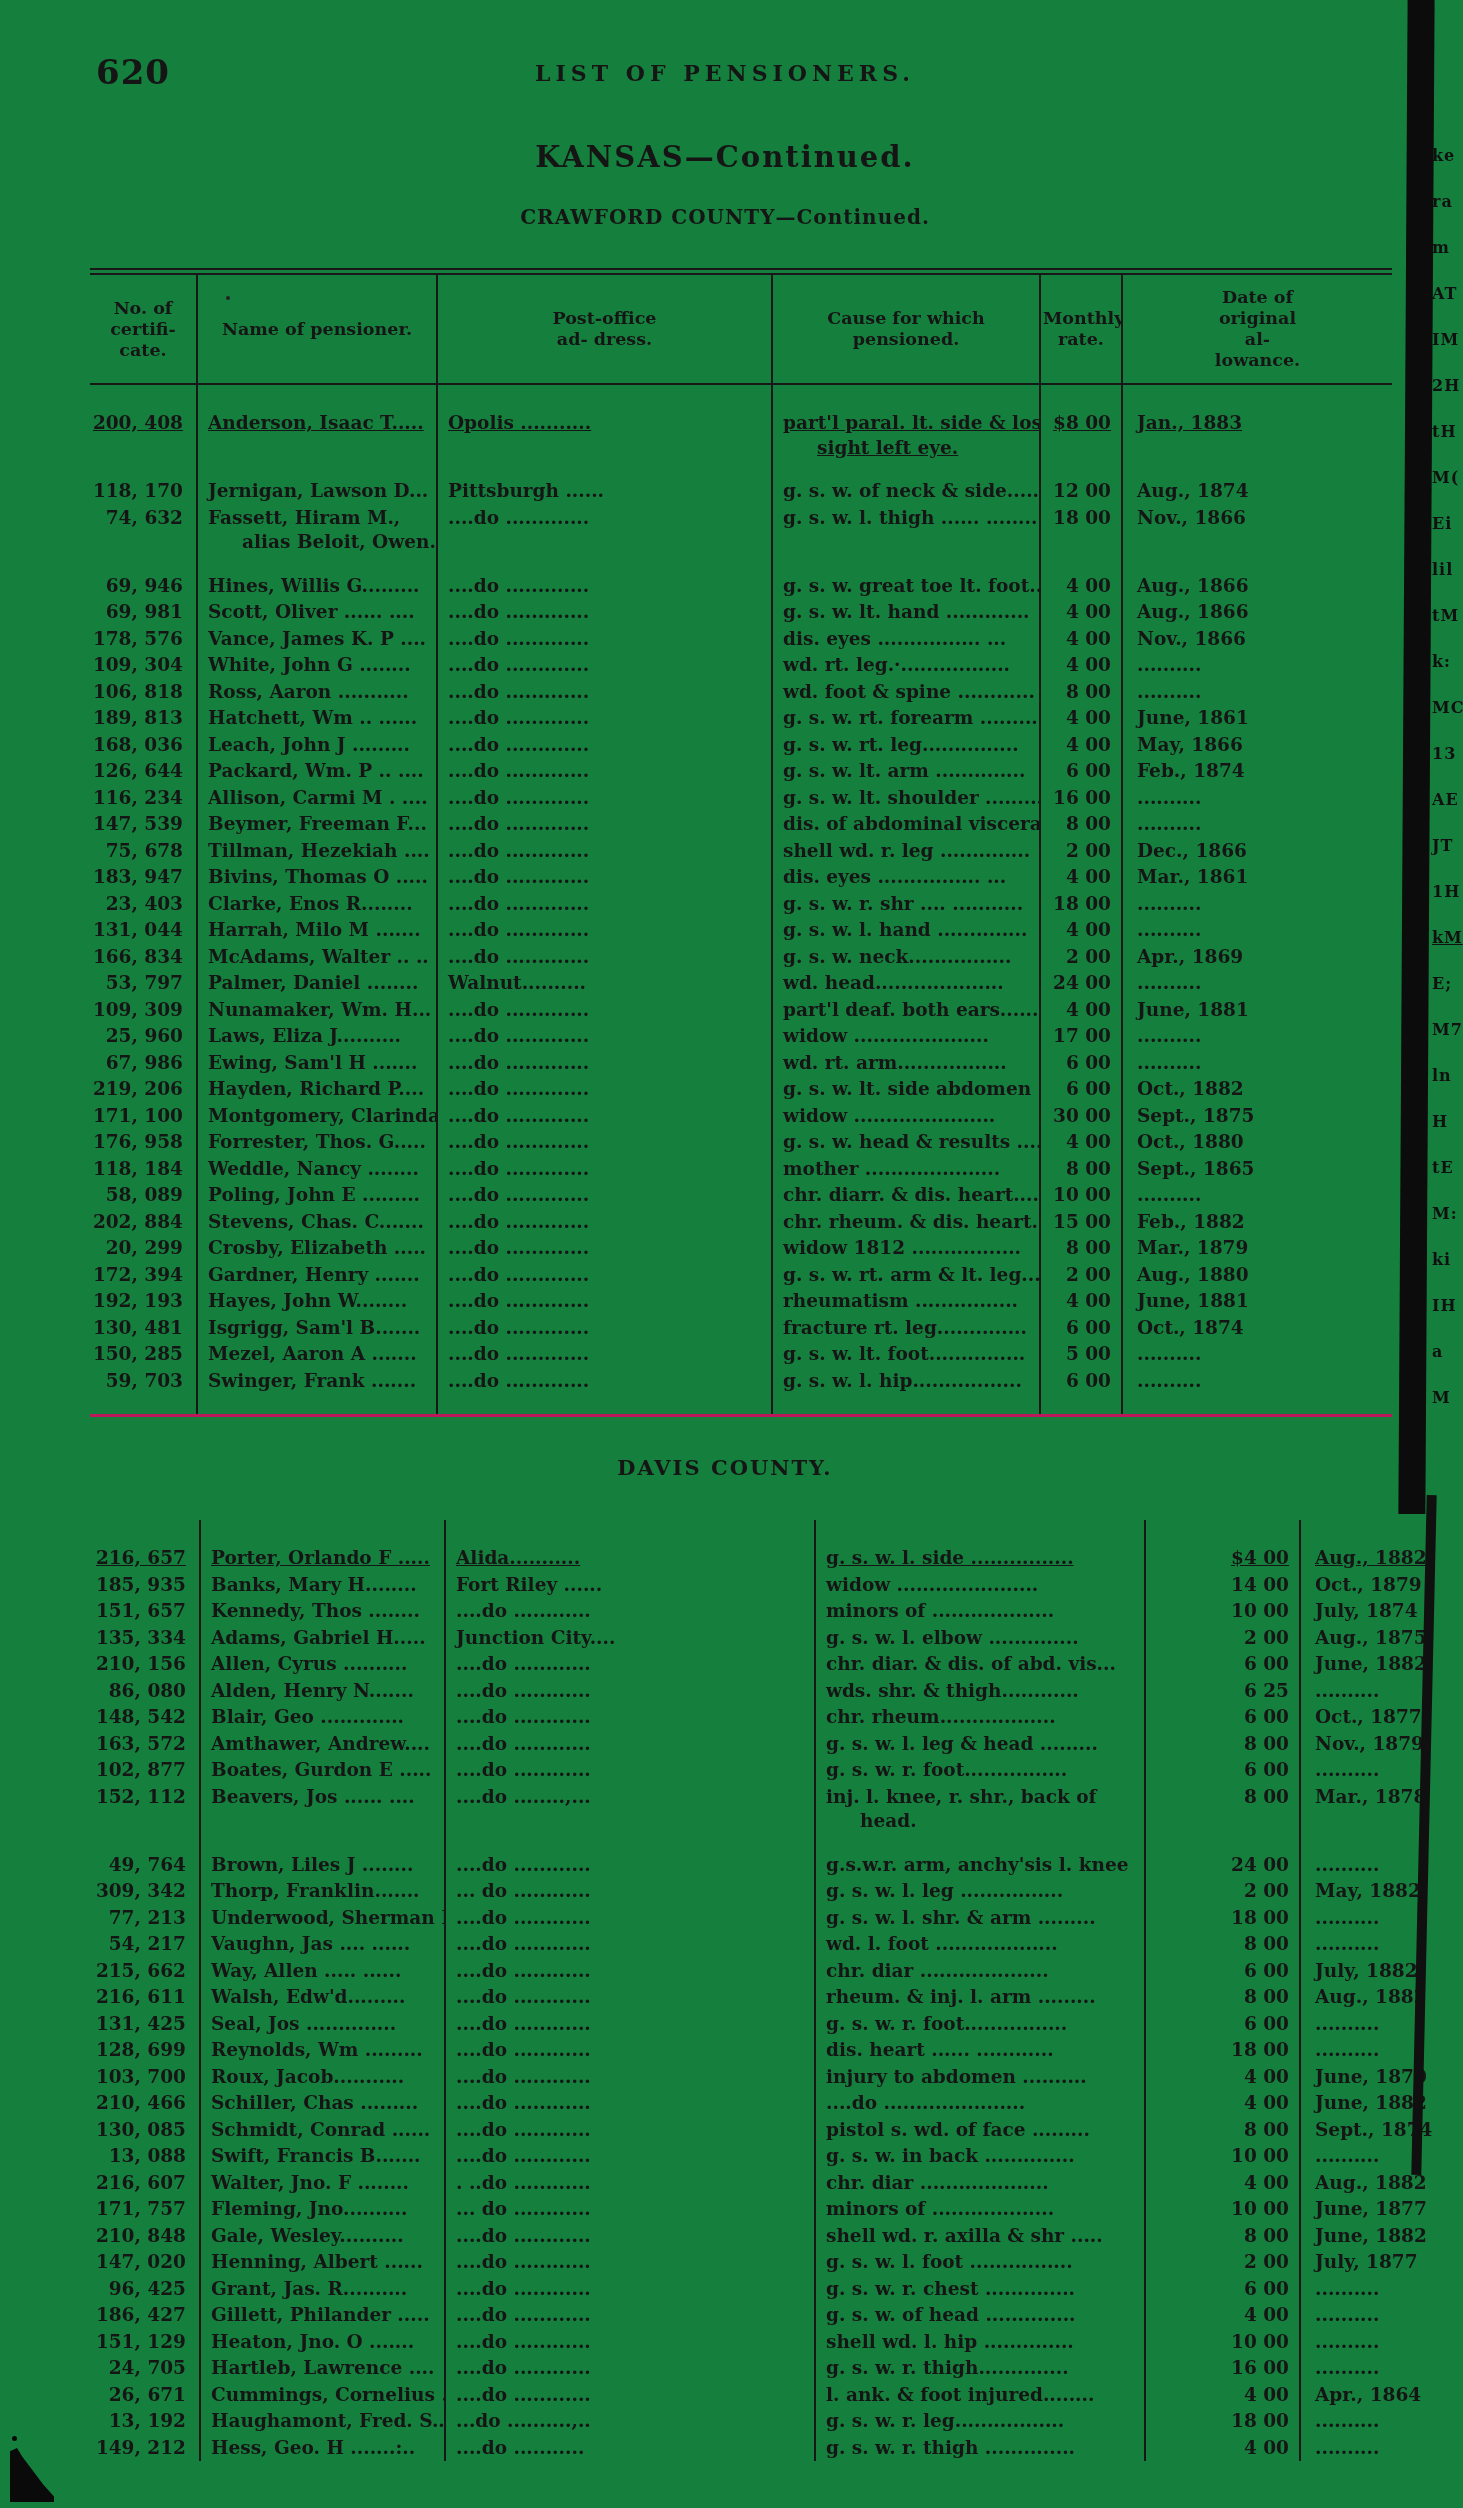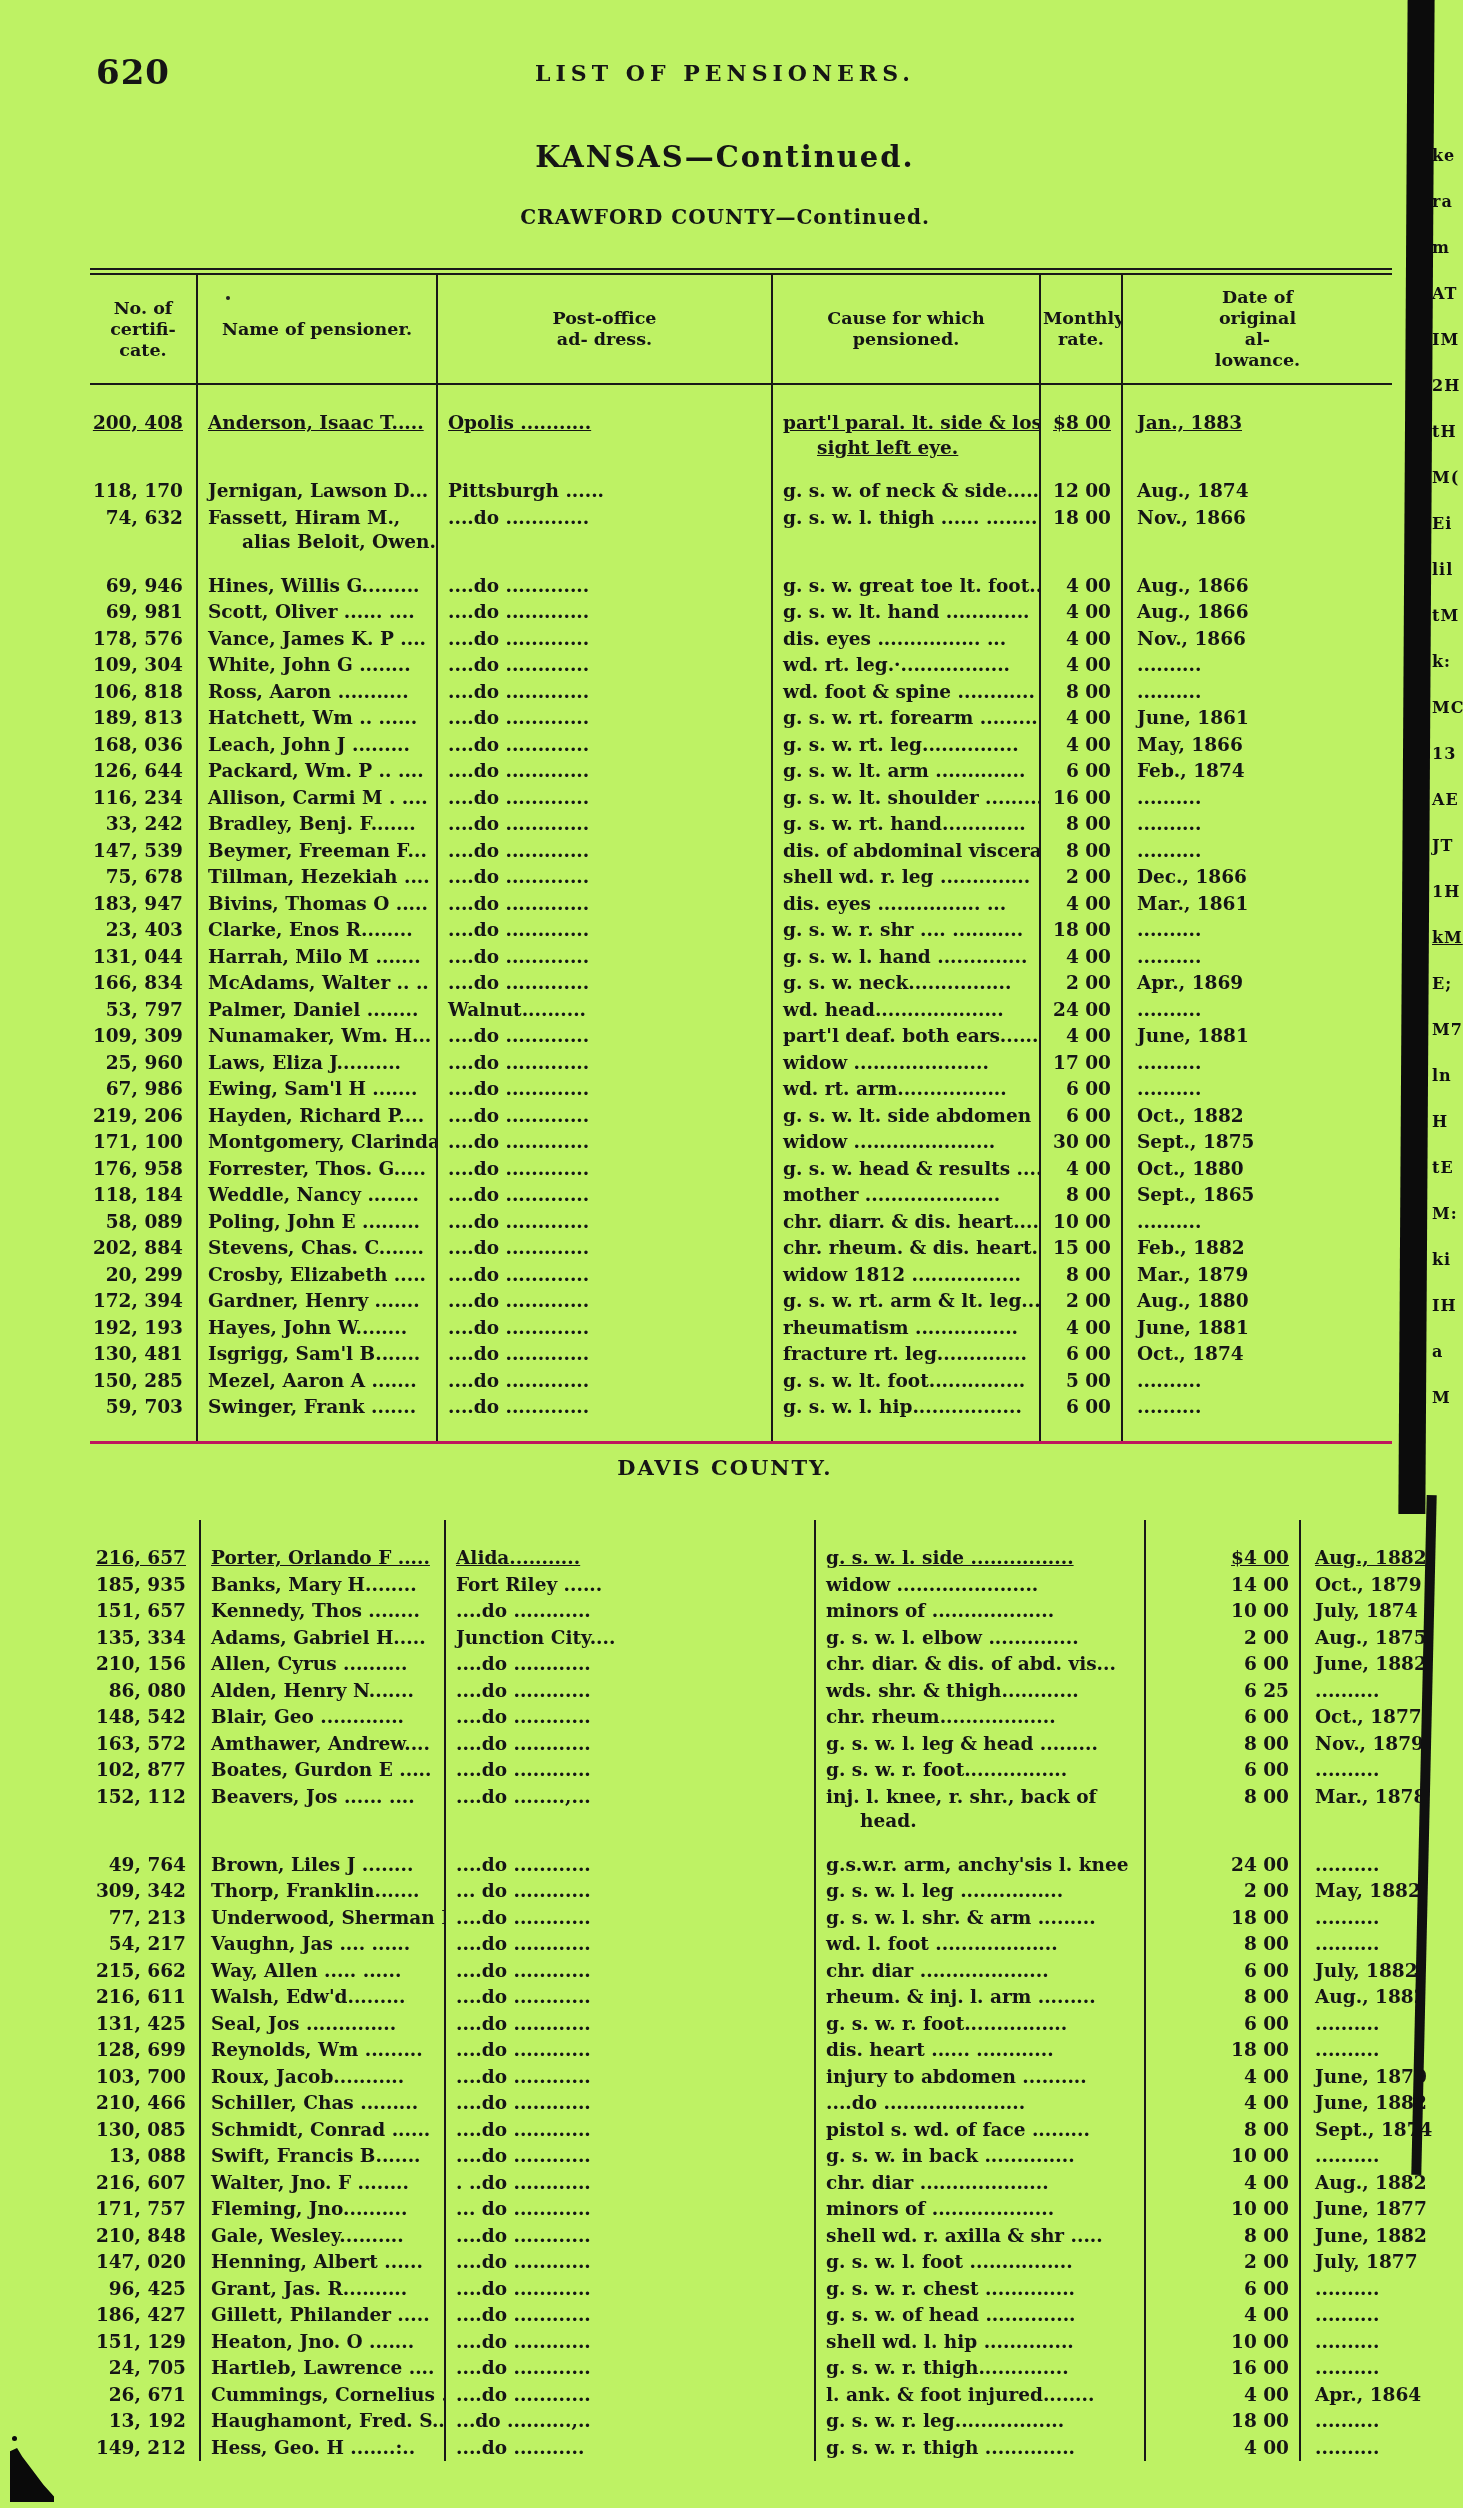--- a/index.html
+++ b/index.html
@@ -1,16 +1,16 @@
 <!DOCTYPE html>
 <html><head>
 <meta charset="utf-8">
 <style>
   html,body{margin:0;padding:0;background:#e9e9e7;}
-  .sheet{position:relative;width:1463px;height:2508px;background:#bef264;overflow:hidden;
+  .sheet{position:relative;width:1463px;height:2508px;background:#15803d;overflow:hidden;
          font-family:"DejaVu Serif","Liberation Serif",serif;color:#151515;}
 
   .pageno{position:absolute;top:52px;left:96px;font-size:34px;font-weight:700;letter-spacing:1px;}
   .title{position:absolute;top:60px;left:90px;width:1270px;text-align:center;
          font-size:22px;font-weight:700;letter-spacing:5px;}
   .state{position:absolute;top:140px;left:90px;width:1270px;text-align:center;
          font-size:29px;font-weight:700;letter-spacing:2px;}
   .county{position:absolute;top:205px;left:90px;width:1270px;text-align:center;
           font-size:20px;font-weight:700;letter-spacing:1px;}
   .county2{position:absolute;top:1455px;left:90px;width:1270px;text-align:center;
@@ -188,28 +188,20 @@
           <td class="c-cause bl"><span>g. s. w. lt. arm ..............</span></td>
           <td class="c-rate bl"><span>6 00</span></td>
           <td class="c-date bl"><span>Feb., 1874</span></td>
         </tr>
         <tr>
           <td class="c-no"><span>116, 234</span></td>
           <td class="c-name bl"><span>Allison, Carmi M . ....</span></td>
           <td class="c-addr bl"><span>....do .............</span></td>
           <td class="c-cause bl"><span>g. s. w. lt. shoulder ..........</span></td>
           <td class="c-rate bl"><span>16 00</span></td>
-          <td class="c-date bl"><span>..........</span></td>
-        </tr>
-        <tr>
-          <td class="c-no"><span>33, 242</span></td>
-          <td class="c-name bl"><span>Bradley, Benj. F.......</span></td>
-          <td class="c-addr bl"><span>....do .............</span></td>
-          <td class="c-cause bl"><span>g. s. w. rt. hand.............</span></td>
-          <td class="c-rate bl"><span>8 00</span></td>
           <td class="c-date bl"><span>..........</span></td>
         </tr>
         <tr>
           <td class="c-no"><span>147, 539</span></td>
           <td class="c-name bl"><span>Beymer, Freeman F...</span></td>
           <td class="c-addr bl"><span>....do .............</span></td>
           <td class="c-cause bl"><span>dis. of abdominal viscera....</span></td>
           <td class="c-rate bl"><span>8 00</span></td>
           <td class="c-date bl"><span>..........</span></td>
         </tr>

